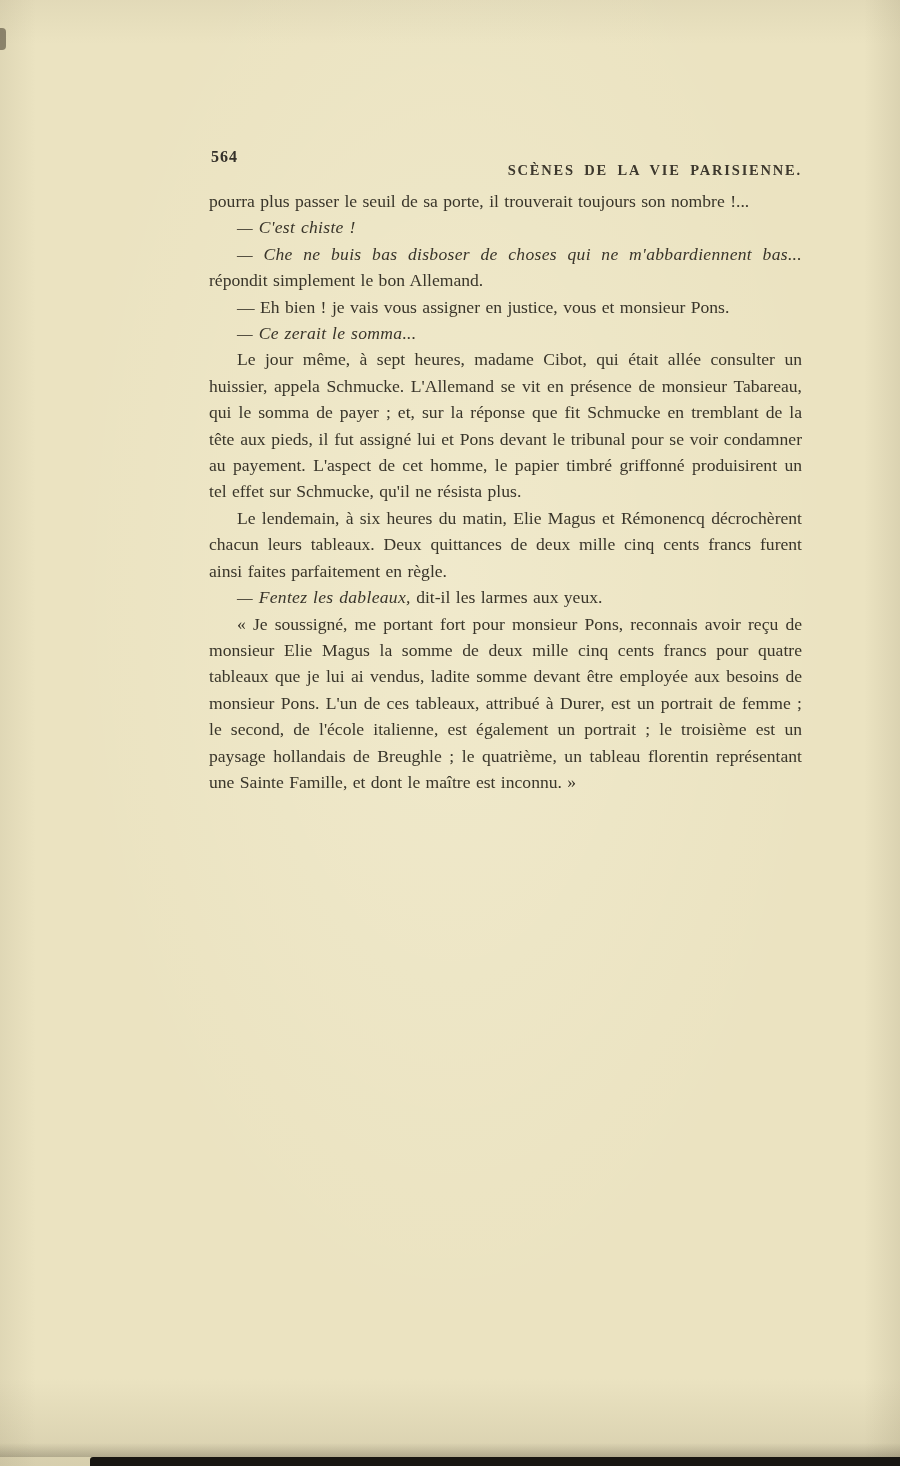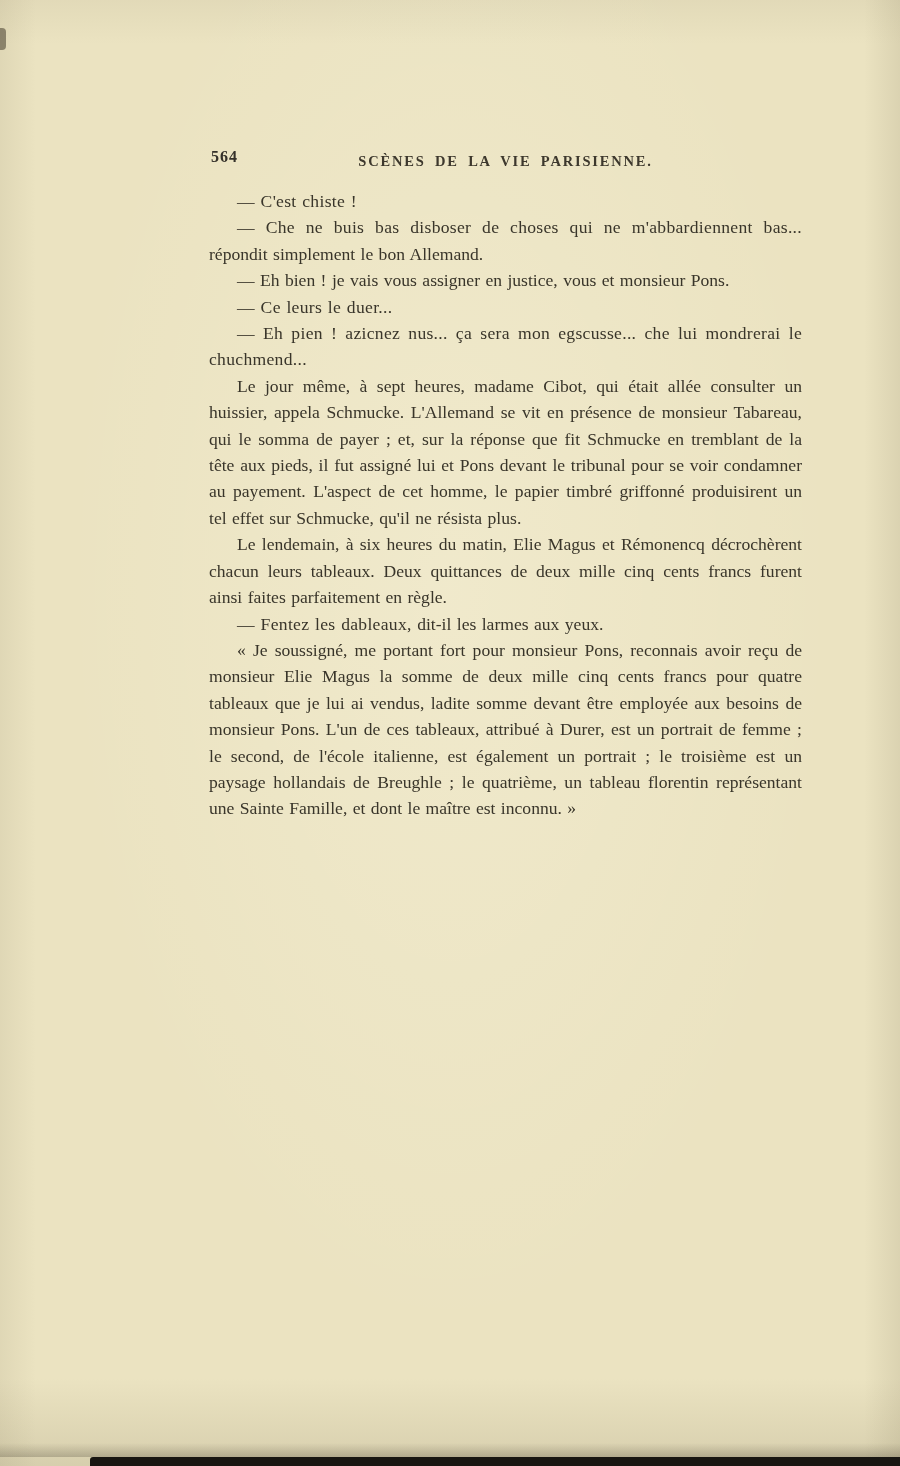--- a/index.html
+++ b/index.html
@@ -58,62 +58,63 @@
     left: 2px;
     top: 0;
     font-size: 16px;
     font-weight: 700;
     letter-spacing: 1px;
     color: #35312a;
   }
   .running-head {
     position: absolute;
     left: 0; right: 0;
-    top: 5px;
-    text-align: center;
+    top: 14px;
+    text-align: right;
     font-size: 14.5px;
     font-weight: 700;
     letter-spacing: 1.8px;
     word-spacing: 4px;
     color: #3d382d;
   }
 
   .page-body p.para {
     margin: 0;
     font-size: 17.6px;
     line-height: 26.4px;
     text-align: justify;
     word-spacing: 1px;
   }
   .page-body p.para.indent { text-indent: 28px; }
   .page-body .it {
+    font-style: italic;
     letter-spacing: 0.3px;
   }
 </style>
 </head>
 <body>
 
 <div class="scan-page">
 
   <div class="scan-smudge-left"></div>
 
   <div class="text-block">
 
     <div class="page-header">
       <span class="page-number">564</span>
       <span class="running-head">SCÈNES  DE  LA  VIE  PARISIENNE.</span>
     </div>
 
     <div class="page-body">
 
+    <p class="para"><span>pourra plus passer le seuil de sa porte, il trouverait toujours son nombre !...</span></p>
         <p class="para indent"><span class="it">— C'est chiste !</span></p>
         <p class="para indent"><span class="it">— Che ne buis bas disboser de choses qui ne m'abbardiennent bas...</span><span> répondit simplement le bon Allemand.</span></p>
         <p class="para indent"><span>— Eh bien ! je vais vous assigner en justice, vous et monsieur Pons.</span></p>
-        <p class="para indent"><span class="it">— Ce leurs le duer...</span></p>
-        <p class="para indent"><span class="it">— Eh pien ! azicnez nus... ça sera mon egscusse... che lui mondrerai le chuchmend...</span></p>
+        <p class="para indent"><span class="it">— Ce zerait le somma...</span></p>
         <p class="para indent"><span>Le jour même, à sept heures, madame Cibot, qui était allée consulter un huissier, appela Schmucke. L'Allemand se vit en présence de monsieur Tabareau, qui le somma de payer ; et, sur la réponse que fit Schmucke en tremblant de la tête aux pieds, il fut assigné lui et Pons devant le tribunal pour se voir condamner au payement. L'aspect de cet homme, le papier timbré griffonné produisirent un tel effet sur Schmucke, qu'il ne résista plus.</span></p>
         <p class="para indent"><span>Le lendemain, à six heures du matin, Elie Magus et Rémonencq décrochèrent chacun leurs tableaux. Deux quittances de deux mille cinq cents francs furent ainsi faites parfaitement en règle.</span></p>
         <p class="para indent"><span class="it">— Fentez les dableaux,</span><span> dit-il les larmes aux yeux.</span></p>
         <p class="para indent"><span>« Je soussigné, me portant fort pour monsieur Pons, reconnais avoir reçu de monsieur Elie Magus la somme de deux mille cinq cents francs pour quatre tableaux que je lui ai vendus, ladite somme devant être employée aux besoins de monsieur Pons. L'un de ces tableaux, attribué à Durer, est un portrait de femme ; le second, de l'école italienne, est également un portrait ; le troisième est un paysage hollandais de Breughle ; le quatrième, un tableau florentin représentant une Sainte Famille, et dont le maître est inconnu. »</span></p>
       </div>
 
   </div>
 
   <div class="scan-edge-bottom-fade"></div>
   <div class="scan-edge-bottom"></div>

